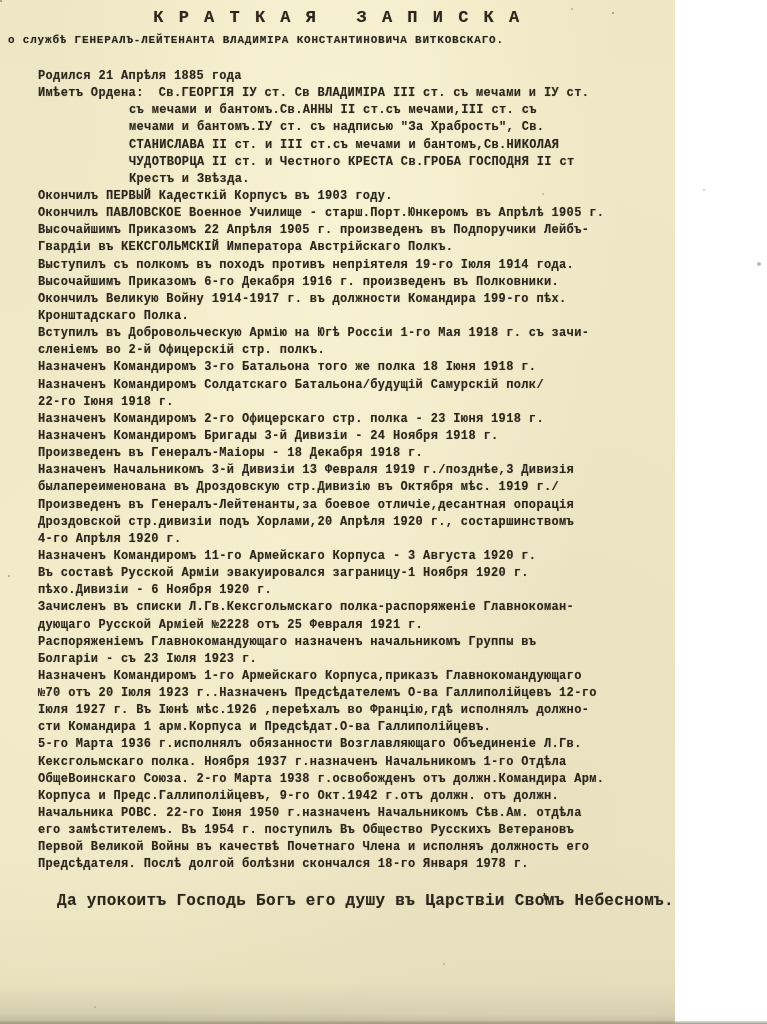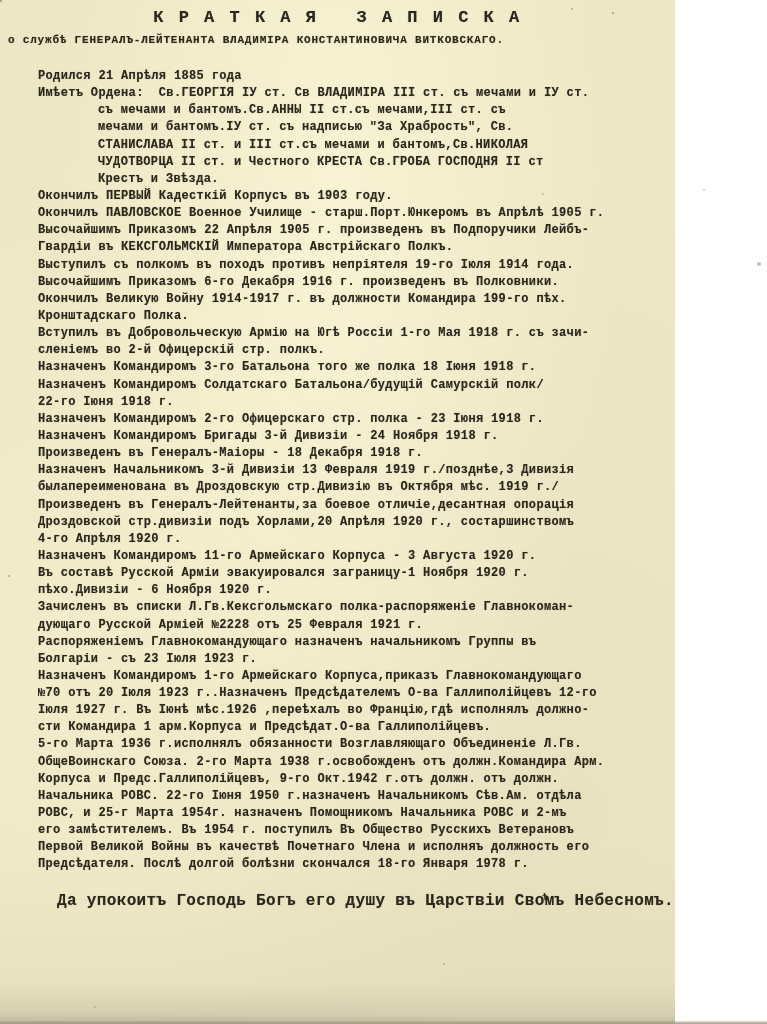--- a/index.html
+++ b/index.html
@@ -26,21 +26,21 @@
   }
   .subtitle{
     margin-left:8px; font-size:11px; line-height:17px; letter-spacing:0.8px;
     white-space:pre; margin-bottom:19px;
   }
   .body-block{ font-size:12px; letter-spacing:0.35px;padding-left:28px; }
   .line{
     height:17.15px; line-height:17.15px; white-space:pre;
     margin-left:10px;
   }
-  .orders{ margin-left:70px; }
+  .orders{ margin-left:101px; }
   .hang{ margin-left:2px; }
   .closing{
     margin-top:19px; margin-left:57px;
     font-size:16px; line-height:17px; letter-spacing:0.35px; white-space:pre;
   }
   .ins{ position:relative; display:inline-block; }
   .ins-mark{
     position:absolute; left:-2px; top:-12px;
     font-size:10px; letter-spacing:0; line-height:10px;
     transform:rotate(-8deg);
@@ -106,24 +106,24 @@
       <div class="line">пѣхо.Дивизіи - 6 Ноября 1920 г.</div>
       <div class="line">Зачисленъ въ списки Л.Гв.Кексгольмскаго полка-распоряженіе Главнокоман-</div>
       <div class="line">дующаго Русской Арміей №2228 отъ 25 Февраля 1921 г.</div>
       <div class="line">Распоряженіемъ Главнокомандующаго назначенъ начальникомъ Группы въ</div>
       <div class="line">Болгаріи - съ 23 Іюля 1923 г.</div>
       <div class="line">Назначенъ Командиромъ 1-го Армейскаго Корпуса,приказъ Главнокомандующаго</div>
       <div class="line">№70 отъ 20 Іюля 1923 г..Назначенъ Предсѣдателемъ О-ва Галлиполійцевъ 12-го</div>
       <div class="line">Іюля 1927 г. Въ Іюнѣ мѣс.1926 ,переѣхалъ во Францію,гдѣ исполнялъ должно-</div>
       <div class="line">сти Командира 1 арм.Корпуса и Предсѣдат.О-ва Галлиполійцевъ.</div>
       <div class="line">5-го Марта 1936 г.исполнялъ обязанности Возглавляющаго Объединеніе Л.Гв.</div>
+      <div class="line">Кексгольмскаго полка. Ноября 1937 г.назначенъ Начальникомъ 1-го Отдѣла</div>
       <div class="line">ОбщеВоинскаго Союза. 2-го Марта 1938 г.освобожденъ отъ должн.Командира Арм.</div>
       <div class="line">Корпуса и Предс.Галлиполійцевъ, 9-го Окт.1942 г.отъ должн. отъ должн.</div>
       <div class="line">Начальника РОВС. 22-го Іюня 1950 г.назначенъ Начальникомъ Сѣв.Ам. отдѣла</div>
-      <div class="line">РОВС, и 25-г Марта 1954г. назначенъ Помощникомъ Начальника РОВС и 2-мъ</div>
       <div class="line">его замѣстителемъ. Въ 1954 г. поступилъ Въ Общество Русскихъ Ветерановъ</div>
       <div class="line">Первой Великой Войны въ качествѣ Почетнаго Члена и исполняъ должность его</div>
       <div class="line">Предсѣдателя. Послѣ долгой болѣзни скончался 18-го Января 1978 г.</div>
     </div>
 
   <div class="closing"><span>Да упокоитъ Господь Богъ его душу въ Царствіи Сво</span><span class="ins"><span class="ins-mark">ѣ</span></span><span>мъ Небесномъ.</span></div>
 
   <div class="bottom-edge"></div>
 </div>
 

